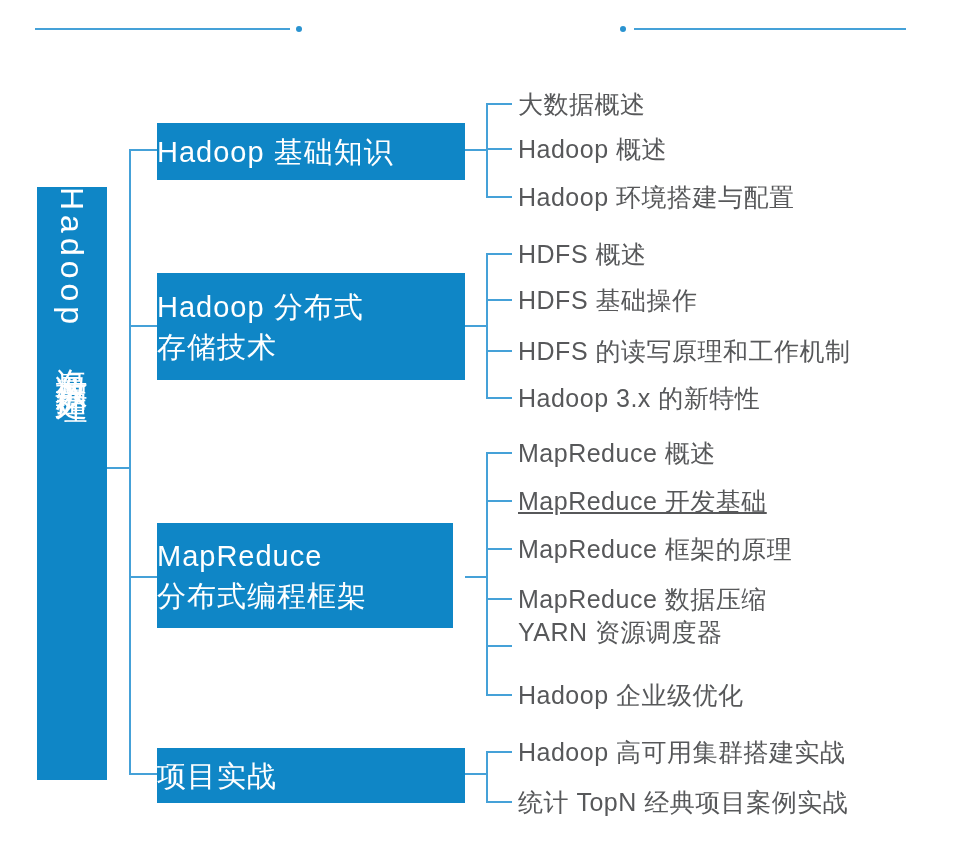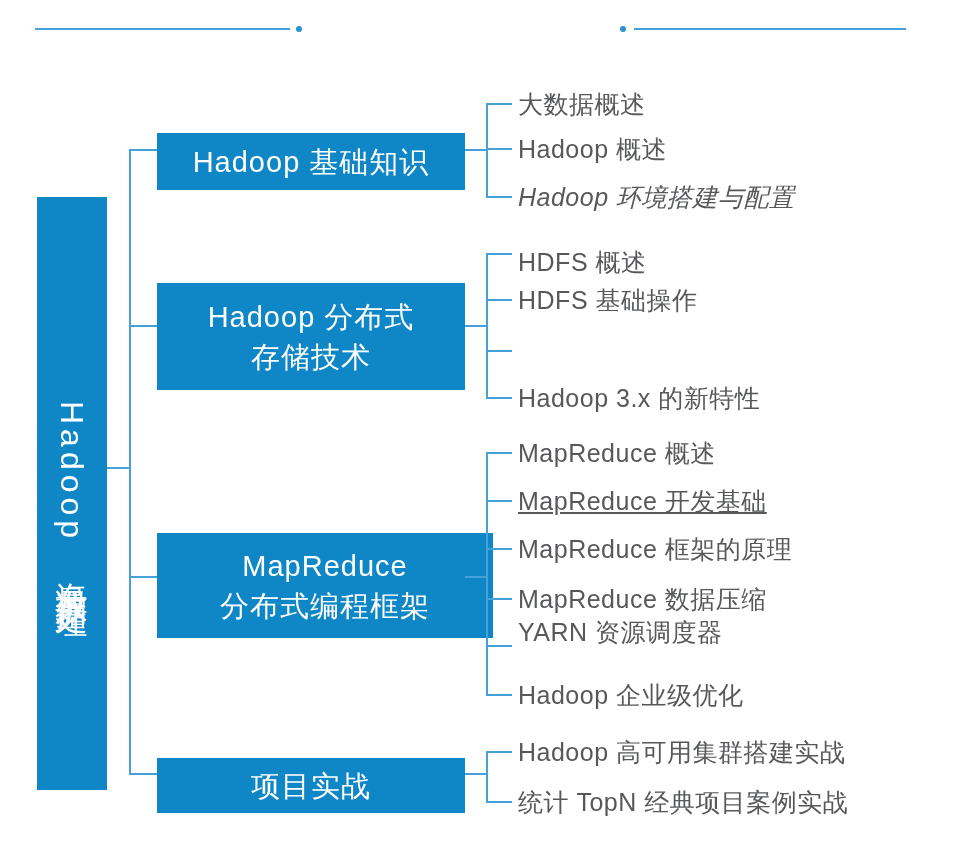--- a/index.html
+++ b/index.html
@@ -14,33 +14,32 @@
   }
   .title-line{position:absolute;top:28px;height:2px;background:#45a1d8;}
   .title-line.left{left:35px;width:255px;}
   .title-line.right{left:634px;width:272px;}
   .title-dot{position:absolute;top:26px;width:6px;height:6px;border-radius:50%;background:#2a93d0;}
   .title-dot.left{left:296px;}
   .title-dot.right{left:620px;}
   
   .node{
     position:absolute;background:#0f86c6;color:#ffffff;
-    display:flex;flex-direction:column;align-items:center;justify-content:center;
+    display:flex;flex-direction:column;align-items:flex-start;justify-content:center;
     text-align:center;
-    margin-top:10px;
   }
   .node .nline{display:block;font-size:29px;line-height:40px;letter-spacing:1px;white-space:nowrap;}
   .root-node{
     left:37px;top:187px;width:70px;height:593px;
     writing-mode:vertical-rl;text-orientation:mixed;
     font-size:32px;letter-spacing:5px;white-space:nowrap;
   }
   .b1{left:157px;top:123px;width:308px;height:57px;}
   .b2{left:157px;top:273px;width:308px;height:107px;}
-  .b3{left:157px;top:523px;width:336px;height:105px;}
+  .b3{left:157px;top:523px;width:296px;height:105px;}
   .b4{left:157px;top:748px;width:308px;height:55px;}
   
   .h-line{position:absolute;height:2px;background:#45a1d8;}
   .v-line{position:absolute;width:2px;background:#45a1d8;}
   
   .leaf{
     position:absolute;left:518px;height:32px;line-height:32px;
     font-size:25px;color:#57585a;white-space:nowrap;letter-spacing:0.5px;
   }
 </style>
@@ -79,30 +78,31 @@
     <span class="nline">项目实战</span>
   </div>
 
   <div class="h-line" style="left:465px;top:149px;width:22px;"></div>
   <div class="v-line" style="left:486px;top:103px;height:95px;"></div>
   <div class="h-line" style="left:486px;top:103px;width:26px;"></div>
   <div class="h-line" style="left:486px;top:148px;width:26px;"></div>
   <div class="h-line" style="left:486px;top:196px;width:26px;"></div>
   <div class="leaf" style="top:88px;">大数据概述</div>
   <div class="leaf" style="top:133px;">Hadoop 概述</div>
-  <div class="leaf" style="top:181px;font-style:italic;">Hadoop 环境搭建与配置</div>
+  <div class="leaf" style="top:181px;">Hadoop 环境搭建与配置</div>
 
   <div class="h-line" style="left:465px;top:325px;width:22px;"></div>
   <div class="v-line" style="left:486px;top:253px;height:146px;"></div>
   <div class="h-line" style="left:486px;top:253px;width:26px;"></div>
   <div class="h-line" style="left:486px;top:299px;width:26px;"></div>
   <div class="h-line" style="left:486px;top:350px;width:26px;"></div>
   <div class="h-line" style="left:486px;top:397px;width:26px;"></div>
-  <div class="leaf" style="top:238px;margin-top:8px;">HDFS 概述</div>
+  <div class="leaf" style="top:238px;">HDFS 概述</div>
   <div class="leaf" style="top:284px;">HDFS 基础操作</div>
+  <div class="leaf" style="top:335px;">HDFS 的读写原理和工作机制</div>
   <div class="leaf" style="top:382px;">Hadoop 3.x 的新特性</div>
 
   <div class="h-line" style="left:465px;top:576px;width:22px;"></div>
   <div class="v-line" style="left:486px;top:452px;height:244px;"></div>
   <div class="h-line" style="left:486px;top:452px;width:26px;"></div>
   <div class="h-line" style="left:486px;top:500px;width:26px;"></div>
   <div class="h-line" style="left:486px;top:548px;width:26px;"></div>
   <div class="h-line" style="left:486px;top:598px;width:26px;"></div>
   <div class="h-line" style="left:486px;top:645px;width:26px;"></div>
   <div class="h-line" style="left:486px;top:694px;width:26px;"></div>

